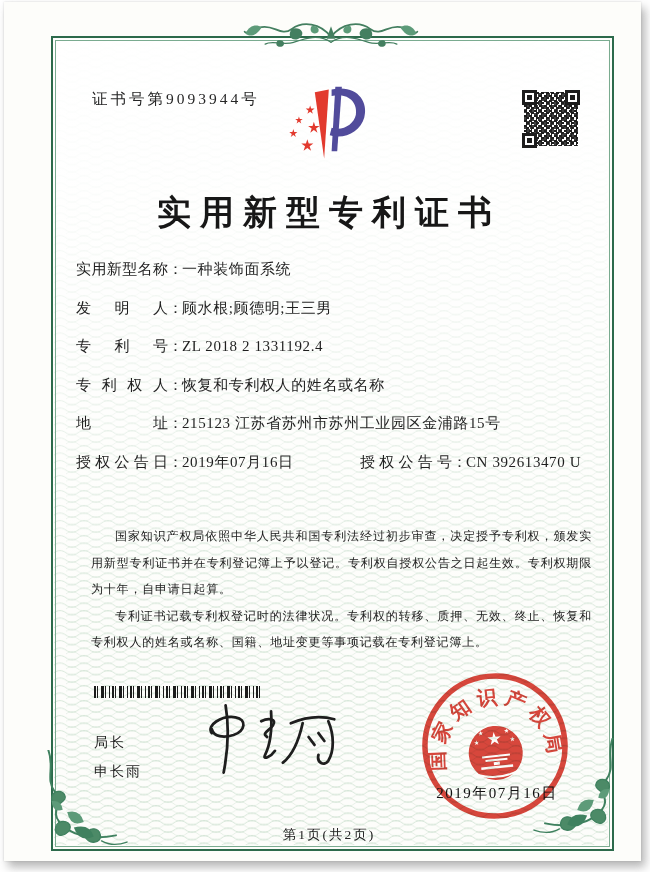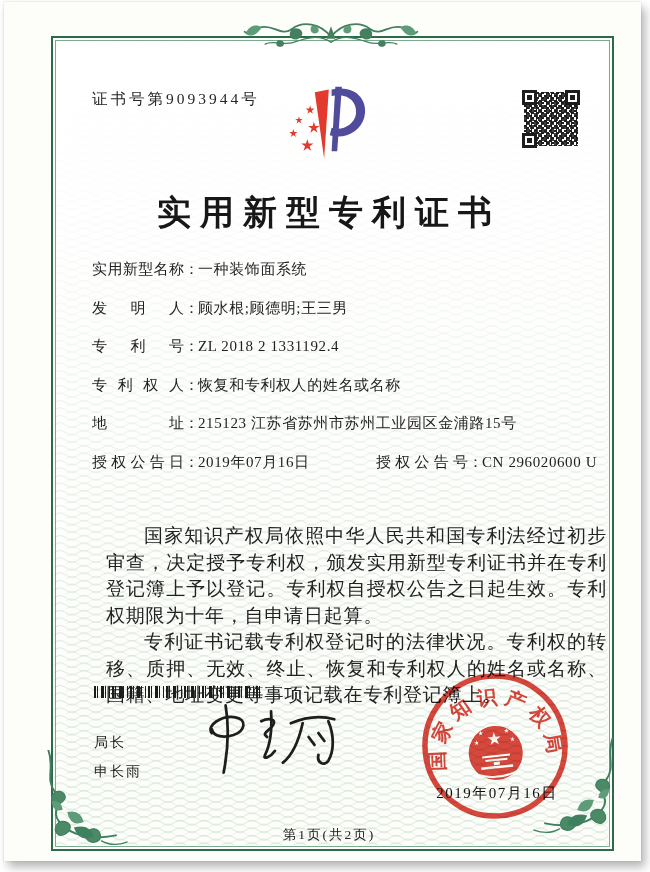--- a/index.html
+++ b/index.html
@@ -26,30 +26,30 @@
   .qr{position:absolute;left:518px;top:88px;width:58px;height:58px;background:#fff;z-index:4;}
   .qr .noise{position:absolute;inset:2px;
      background:repeating-conic-gradient(#1d1d1d 0% 25%,transparent 0% 50%) 0 0/5px 5px,
                 repeating-conic-gradient(rgba(29,29,29,.85) 0% 25%,transparent 0% 50%) 2px 1px/8px 8px;}
   .finder{position:absolute;width:15px;height:15px;border:3px solid #1d1d1d;background:#fff;box-sizing:border-box;}
   .finder::after{content:"";position:absolute;left:2px;top:2px;width:5px;height:5px;background:#1d1d1d;}
   .f-tl{left:0;top:0}.f-tr{right:0;top:0}.f-bl{left:0;bottom:0}
   .title{position:absolute;left:0;width:650px;top:188px;text-align:center;font-size:34px;
          font-weight:600;letter-spacing:9px;color:#171717;z-index:4;}
   
-  .fields{position:absolute;left:88px;top:257px;width:500px;z-index:4;font-size:15px;}
+  .fields{position:absolute;left:72px;top:257px;width:500px;z-index:4;font-size:15px;}
   .frow{line-height:20px;margin-bottom:18.5px;white-space:nowrap;}
   .f-label{display:inline-block;width:92px;text-align:justify;text-align-last:justify;
            vertical-align:top;color:#1f1f1f;}
   .f-colon{display:inline-block;width:14px;}
   .f-value{letter-spacing:.6px;color:#1f1f1f;}
   .f-value-fixed{display:inline-block;width:168px;}
   .pair2{margin-left:10px;}
   
-  .bodytext{position:absolute;left:102px;top:521px;width:501px;z-index:4;font-size:19px;
+  .bodytext{position:absolute;left:87px;top:521px;width:501px;z-index:4;font-size:12px;
             line-height:26.5px;letter-spacing:.8px;text-align:justify;color:#222;}
   .bodytext p{margin:0;text-indent:2em;}
   
   .barcode{position:absolute;left:90px;top:684px;width:166px;height:12px;z-index:4;
      background:repeating-linear-gradient(90deg,
        #1c1c1c 0 2px,transparent 2px 3px,#1c1c1c 3px 4px,transparent 4px 7px,
        #1c1c1c 7px 10px,transparent 10px 11px,#1c1c1c 11px 12px,transparent 12px 15px,
        #1c1c1c 15px 16px,transparent 16px 18px);}
   
   .director{position:absolute;left:90px;top:726px;z-index:4;font-size:14px;line-height:29px;
@@ -161,21 +161,21 @@
     <div class="frow">
       <span class="f-label">专利号</span><span class="f-colon">：</span><span class="f-value">ZL 2018 2 1331192.4</span>
     </div>
     <div class="frow">
       <span class="f-label">专利权人</span><span class="f-colon">：</span><span class="f-value">恢复和专利权人的姓名或名称</span>
     </div>
     <div class="frow">
       <span class="f-label">地址</span><span class="f-colon">：</span><span class="f-value">215123 江苏省苏州市苏州工业园区金浦路15号</span>
     </div>
     <div class="frow">
-      <span class="f-label">授权公告日</span><span class="f-colon">：</span><span class="f-value f-value-fixed">2019年07月16日</span><span class="pair2"><span class="f-label">授权公告号</span><span class="f-colon">：</span><span class="f-value">CN 296020600 U</span></span>
+      <span class="f-label">授权公告日</span><span class="f-colon">：</span><span class="f-value f-value-fixed">2019年07月16日</span><span class="pair2"><span class="f-label">授权公告号</span><span class="f-colon">：</span><span class="f-value">CN 392613470 U</span></span>
     </div>
   </div>
 
   <div class="bodytext">
     <p>国家知识产权局依照中华人民共和国专利法经过初步审查，决定授予专利权，颁发实用新型专利证书并在专利登记簿上予以登记。专利权自授权公告之日起生效。专利权期限为十年，自申请日起算。</p>
     <p>专利证书记载专利权登记时的法律状况。专利权的转移、质押、无效、终止、恢复和专利权人的姓名或名称、国籍、地址变更等事项记载在专利登记簿上。</p>
   </div>
 
   <div class="barcode"></div>
 

